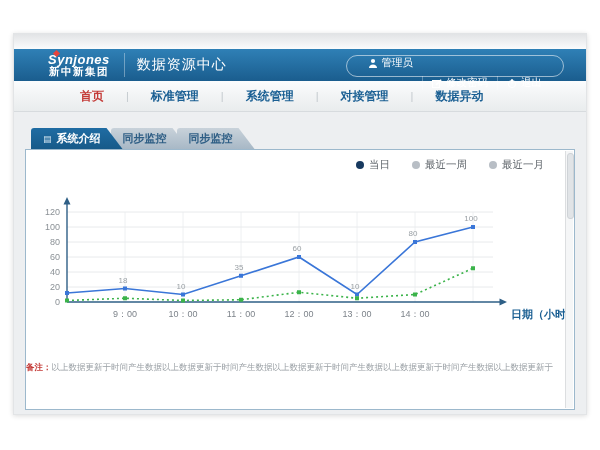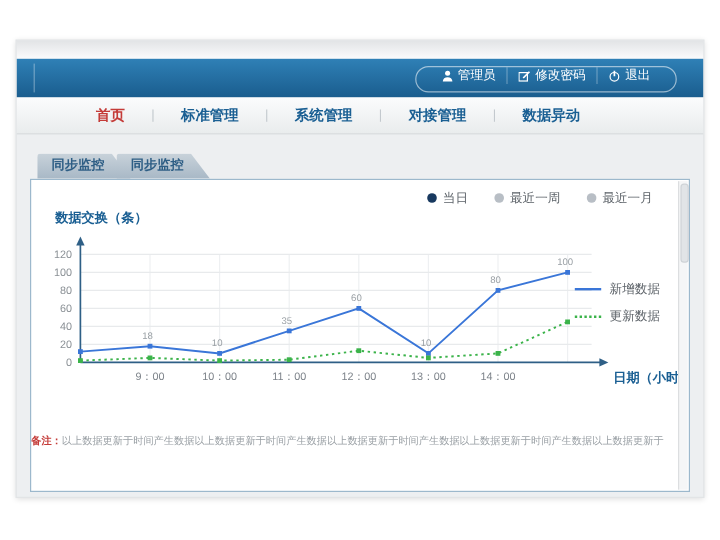--- a/index.html
+++ b/index.html
@@ -11,21 +11,21 @@
   .header{height:32px;background:linear-gradient(#2f80b6,#1a5d8e);display:flex;align-items:center;position:relative;color:#fff;}
   .logo{margin-left:34px;text-align:center;line-height:1.05;position:relative;}
   .logo .brand{font-size:13px;font-weight:bold;font-style:italic;letter-spacing:.5px;display:block;}
   .logo .company{font-size:10.5px;font-weight:bold;letter-spacing:1.5px;display:block;}
   .logo-spark{position:absolute;left:6px;top:-2px;width:5px;height:5px;background:#e8443c;transform:rotate(45deg);}
   .hdr-divider{width:1px;height:24px;background:rgba(255,255,255,.35);margin:0 12px 0 14px;}
   .app-title{font-size:14px;letter-spacing:1px;}
   .user-pill{position:absolute;right:22px;top:6px;height:20px;border:1px solid rgba(255,255,255,.55);
     border-radius:11px;display:flex;align-items:flex-start;padding:0 12px;gap:0;}
   .user-item{display:flex;align-items:center;gap:4px;font-size:10.5px;color:#fff;cursor:pointer;padding:0 9px;}
-  .user-item + .user-item{border-left:1px solid rgba(255,255,255,.3);}
+  .user-item + .user-item{border-left:1px solid rgba(255,255,255,.3);margin-top:20px;}
   .uicon{display:inline-flex;width:10px;height:11px;align-items:center;justify-content:center;}
   
   .nav{height:30px;background:linear-gradient(#fbfcfd,#e9eced);border-bottom:1px solid #d7dbde;
     display:flex;align-items:center;padding-left:62px;}
   .nav-item{font-size:12px;font-weight:bold;color:#1a5f93;cursor:pointer;padding:0 4px;}
   .nav-item.active{color:#c43b38;}
   .nav-sep{color:#c3c9ce;margin:0 18px;font-size:11px;}
   
   .tabs{position:absolute;left:17px;top:94px;height:21px;display:flex;}
   .tab{height:21px;line-height:21px;font-size:11px;font-weight:bold;padding:0 22px 0 12px;
@@ -54,21 +54,27 @@
     border:1px solid #cfd3d7;border-radius:3px;cursor:pointer;}
   svg text{font-family:"Liberation Sans","DejaVu Sans",sans-serif;}
 </style>
 </head>
 <body>
 
 <div class="stage">
   <div class="topstrip"></div>
 
   <div class="header">
+    <div class="logo">
+      <span class="logo-spark"></span>
+      <span class="brand">Synjones</span>
+      <span class="company">新中新集团</span>
+    </div>
     <div class="hdr-divider"></div>
+    <div class="app-title">数据资源中心</div>
     <div class="user-pill">
       <div class="user-item">
         <span class="uicon">
           <svg width="10" height="11" viewBox="0 0 10 11">
               <circle cx="5" cy="3" r="2.1" fill="#fff"></circle>
               <path d="M1 10c0-2.4 1.8-3.6 4-3.6S9 7.6 9 10z" fill="#fff"></path>
             </svg>
         </span>
         <span>管理员</span>
       </div>
@@ -99,20 +105,23 @@
     <span class="nav-item">标准管理</span>
     <span class="nav-sep">|</span>
     <span class="nav-item">系统管理</span>
     <span class="nav-sep">|</span>
     <span class="nav-item">对接管理</span>
     <span class="nav-sep">|</span>
     <span class="nav-item">数据异动</span>
   </div>
 
   <div class="tabs">
+    <div class="tab active">
+      <span class="ticon">▤</span><span>系统介绍</span>
+    </div>
     <div class="tab" style="z-index:1;">
       <span>同步监控</span>
     </div>
     <div class="tab" style="z-index:0;">
       <span>同步监控</span>
     </div>
   </div>
 
   <div class="panel">
     <div class="radio-row">
@@ -123,21 +132,20 @@
       <div class="radio">
         <span class="dot"></span>
         <span>最近一周</span>
       </div>
       <div class="radio">
         <span class="dot"></span>
         <span>最近一月</span>
       </div>
     </div>
 
-    <div class="y-title">数据交换（条）</div>
 
     <div class="chart-wrap">
       <svg width="530" height="136" viewBox="0 0 530 136">
           <line x1="89" y1="22" x2="89" y2="112" stroke="#eef0f2"></line>
           <line x1="147" y1="22" x2="147" y2="112" stroke="#eef0f2"></line>
           <line x1="205" y1="22" x2="205" y2="112" stroke="#eef0f2"></line>
           <line x1="263" y1="22" x2="263" y2="112" stroke="#eef0f2"></line>
           <line x1="321" y1="22" x2="321" y2="112" stroke="#eef0f2"></line>
           <line x1="379" y1="22" x2="379" y2="112" stroke="#eef0f2"></line>
           <line x1="437" y1="22" x2="437" y2="112" stroke="#eef0f2"></line>
@@ -186,30 +194,20 @@
           <text x="89" y="127" fill="#7d838a" font-size="9" text-anchor="middle">9：00</text>
           <text x="147" y="127" fill="#7d838a" font-size="9" text-anchor="middle">10：00</text>
           <text x="205" y="127" fill="#7d838a" font-size="9" text-anchor="middle">11：00</text>
           <text x="263" y="127" fill="#7d838a" font-size="9" text-anchor="middle">12：00</text>
           <text x="321" y="127" fill="#7d838a" font-size="9" text-anchor="middle">13：00</text>
           <text x="379" y="127" fill="#7d838a" font-size="9" text-anchor="middle">14：00</text>
           <text x="475" y="128" fill="#1a5f93" font-size="11" text-anchor="start" font-weight="bold">日期（小时）</text>
         </svg>
     </div>
 
-    <div class="legend">
-      <div class="legend-item">
-        <span class="lsample"></span>
-        <span>新增数据</span>
-      </div>
-      <div class="legend-item">
-        <span class="lsample dotted"></span>
-        <span>更新数据</span>
-      </div>
-    </div>
 
     <div class="note">
       <span class="prefix">备注：</span><span>以上数据更新于时间产生数据以上数据更新于时间产生数据以上数据更新于时间产生数据以上数据更新于时间产生数据以上数据更新于</span>
     </div>
 
     <div class="scrollbar">
       <div class="scroll-thumb"></div>
     </div>
   </div>
 </div>

